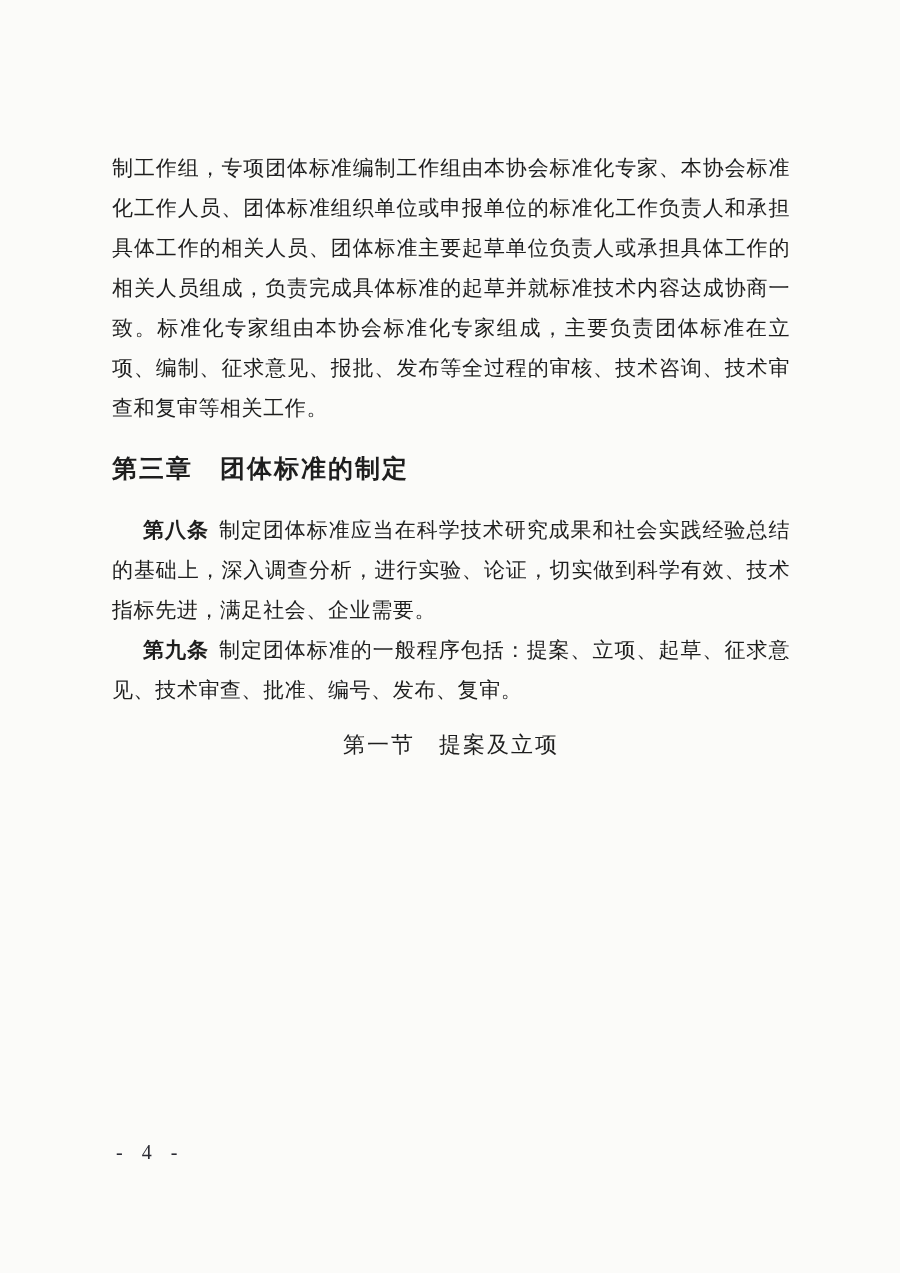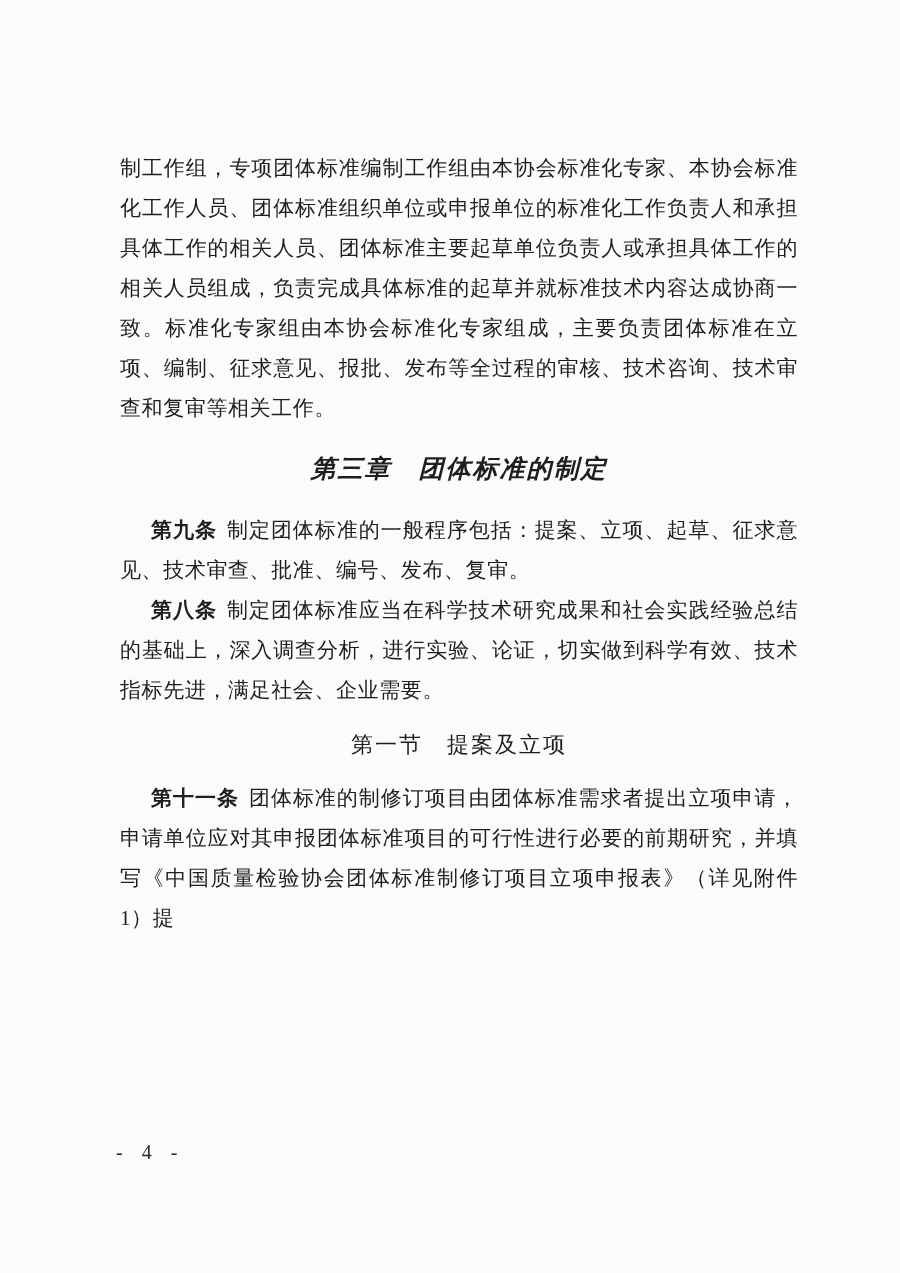--- a/index.html
+++ b/index.html
@@ -11,21 +11,21 @@
     position: relative;
     width: 900px;
     height: 1273px;
     background: #fbfbf9;
     overflow: hidden;
     font-family: "Liberation Serif", "DejaVu Serif", serif;
     color: #1e1e1e;
   }
   .doc {
     position: absolute;
-    left: 120px;
+    left: 112px;
     top: 148px;
     width: 678px;
   }
   p.body {
     margin: 0;
     font-size: 21px;
     line-height: 40px;
     text-align: justify;
     letter-spacing: 0.6px;
   }
@@ -33,25 +33,24 @@
     text-indent: 31px;
   }
   .label {
     font-weight: bold;
     margin-right: 10px;
   }
   h2.chapter {
     margin: 20px 0 22px 0;
     font-size: 25px;
     line-height: 40px;
-    text-align: center;
+    text-align: left;
     font-family: "Liberation Sans", "DejaVu Sans", sans-serif;
     font-weight: bold;
     letter-spacing: 2px;
-    font-style: italic;
   }
   h3.section {
     margin: 15px 0 13px 0;
     font-size: 22px;
     line-height: 40px;
     text-align: center;
     font-weight: normal;
     letter-spacing: 2px;
   }
   .page-number {
@@ -67,25 +66,24 @@
 </head>
 <body>
 
 <div class="page">
   <div class="doc">
 
     <p class="body">制工作组，专项团体标准编制工作组由本协会标准化专家、本协会标准化工作人员、团体标准组织单位或申报单位的标准化工作负责人和承担具体工作的相关人员、团体标准主要起草单位负责人或承担具体工作的相关人员组成，负责完成具体标准的起草并就标准技术内容达成协商一致。标准化专家组由本协会标准化专家组成，主要负责团体标准在立项、编制、征求意见、报批、发布等全过程的审核、技术咨询、技术审查和复审等相关工作。</p>
 
     <h2 class="chapter">第三章　团体标准的制定</h2>
 
+    <p class="body article"><span class="label">第八条</span><span>制定团体标准应当在科学技术研究成果和社会实践经验总结的基础上，深入调查分析，进行实验、论证，切实做到科学有效、技术指标先进，满足社会、企业需要。</span></p>
+
     <p class="body article"><span class="label">第九条</span><span>制定团体标准的一般程序包括：提案、立项、起草、征求意见、技术审查、批准、编号、发布、复审。</span></p>
-
-    <p class="body article"><span class="label">第八条</span><span>制定团体标准应当在科学技术研究成果和社会实践经验总结的基础上，深入调查分析，进行实验、论证，切实做到科学有效、技术指标先进，满足社会、企业需要。</span></p>
 
 
     <h3 class="section">第一节　提案及立项</h3>
 
-    <p class="body article"><span class="label">第十一条</span><span>团体标准的制修订项目由团体标准需求者提出立项申请，申请单位应对其申报团体标准项目的可行性进行必要的前期研究，并填写《中国质量检验协会团体标准制修订项目立项申报表》（详见附件 1）提</span></p>
 
   </div>
 
   <div class="page-number">- 4 -</div>
 </div>
 
 </body></html>

